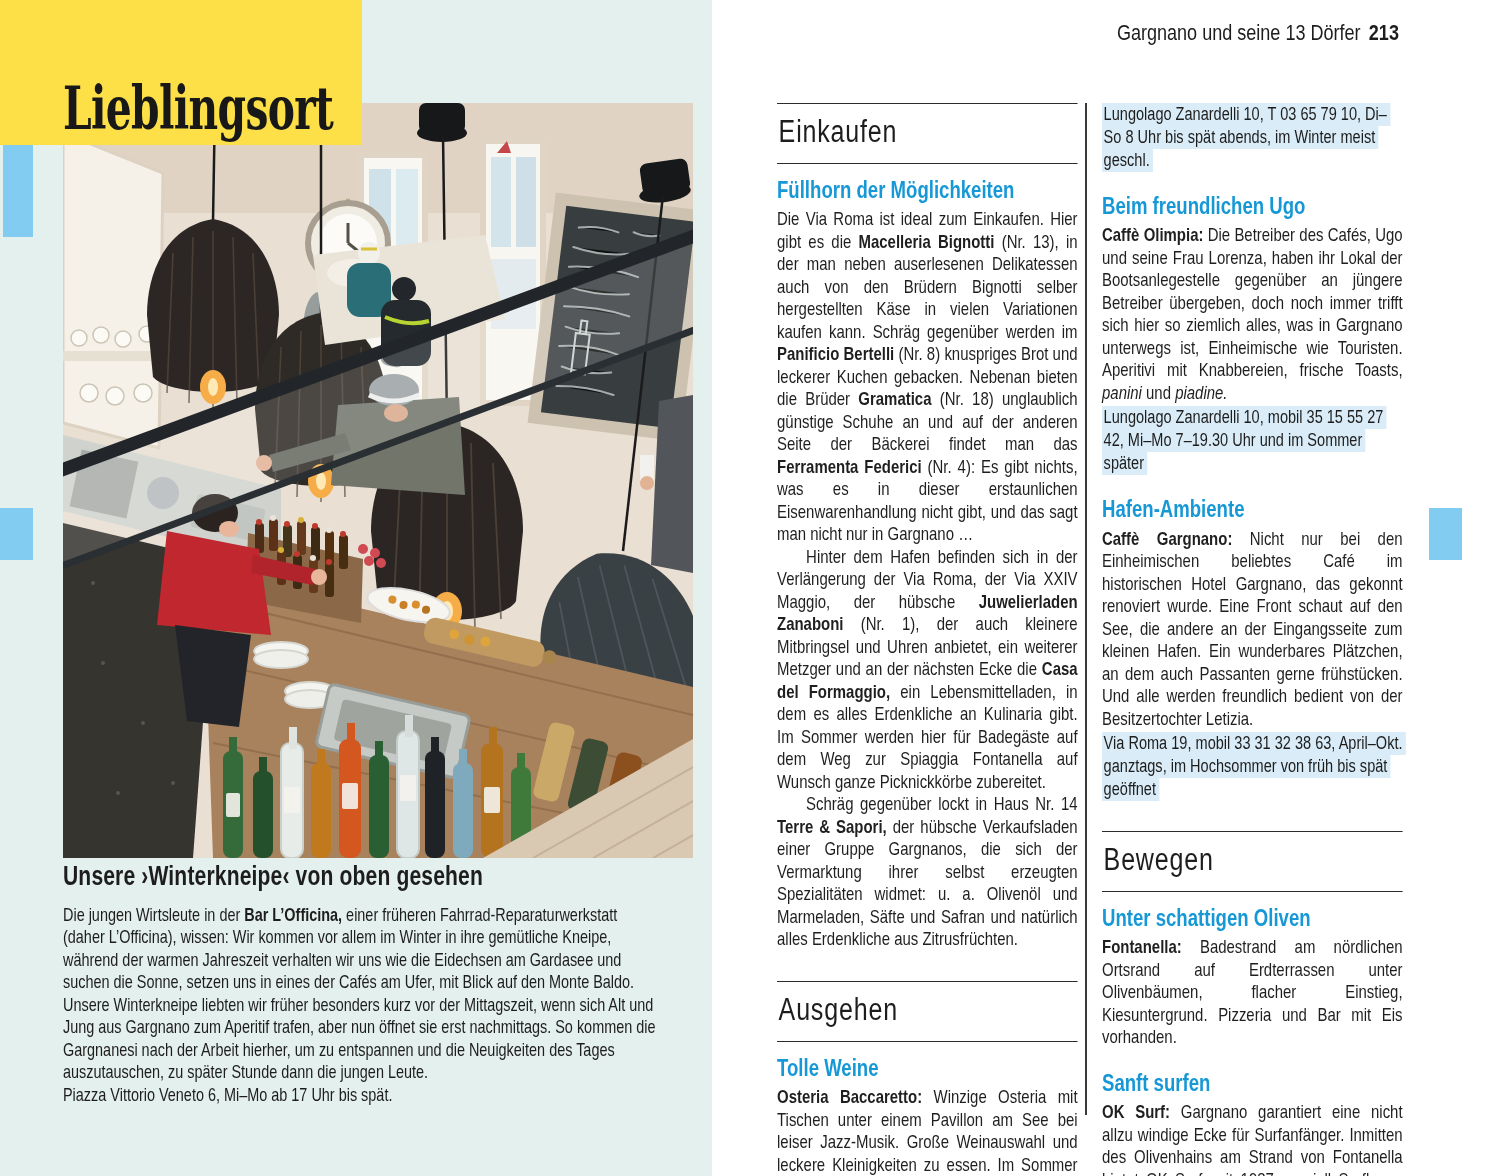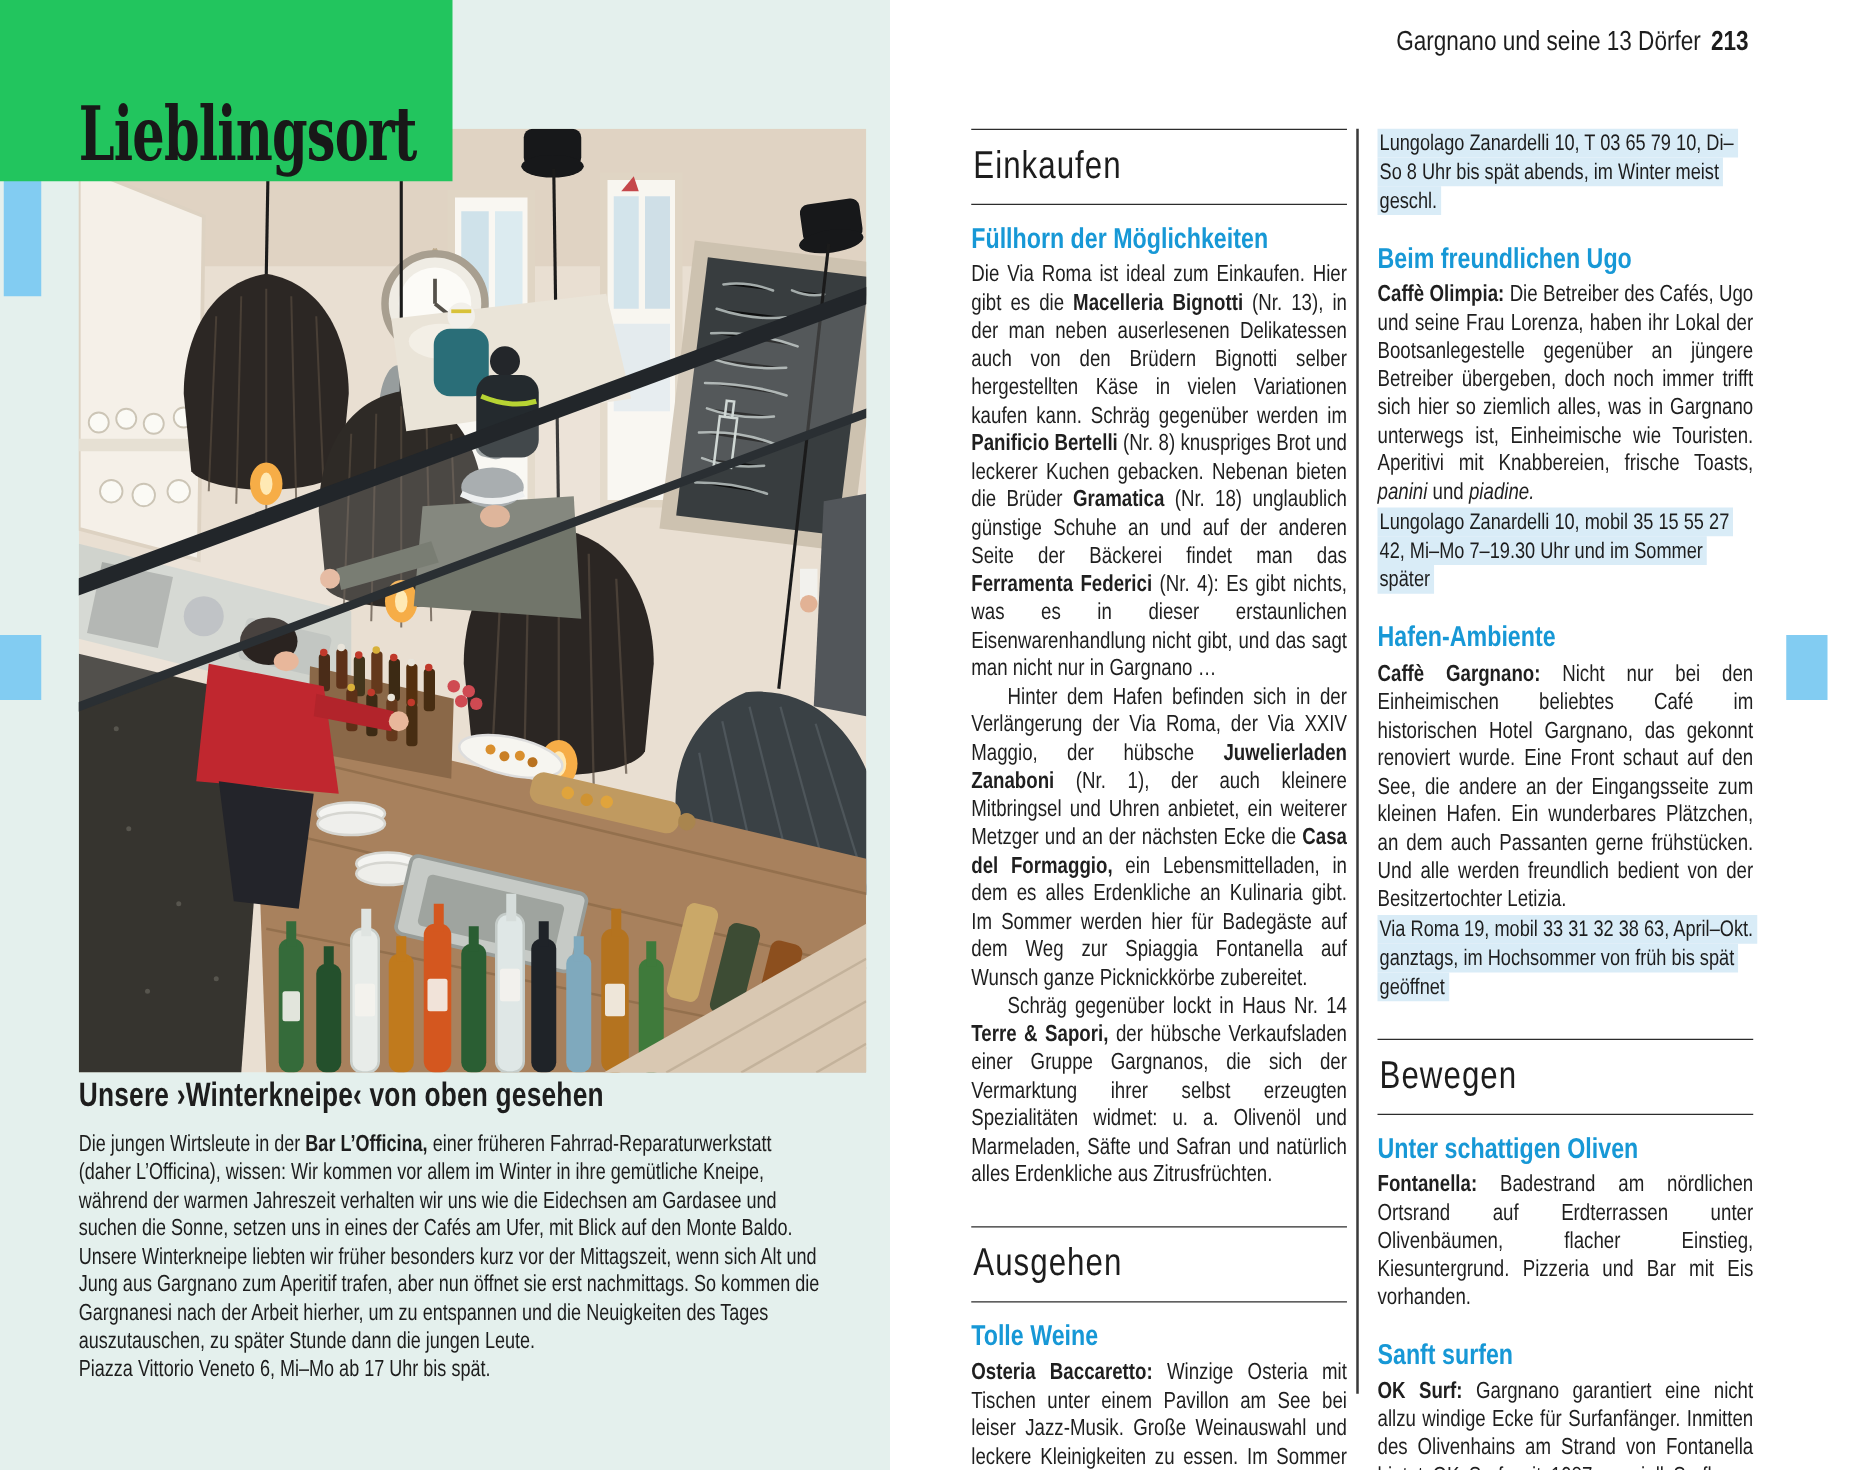--- a/index.html
+++ b/index.html
@@ -15,21 +15,21 @@
   .tab{position:absolute;background:#82ccf2;}
   .tab-top-left{left:3px;top:0;width:30px;height:237px;}
   .tab-left{left:0;top:508px;width:33px;height:52px;}
   .tab-right{left:717px;top:508px;width:33px;height:52px;}
 
   
   .folio{position:absolute;font-size:22px;font-weight:bold;letter-spacing:.5px;}
   .folio-left{left:63px;top:20px;}
   .photo-wrap{position:absolute;left:63px;top:103px;width:630px;height:755px;z-index:1;}
   .photo-wrap svg{display:block;width:100%;height:100%;}
-  .kicker-box{position:absolute;left:0;top:0;width:362px;height:145px;background:#22c55e;z-index:2;text-decoration:underline;}
+  .kicker-box{position:absolute;left:0;top:0;width:362px;height:145px;background:#fde047;z-index:2;text-decoration:underline;}
   .kicker{
     position:absolute;left:63px;top:78px;margin:0;
     font-family:"DejaVu Serif",serif;font-weight:bold;font-size:60px;line-height:1;
     letter-spacing:-1px;transform:scaleX(.68);transform-origin:0 0;white-space:nowrap;color:#181818;
   }
   .article{
     position:absolute;left:63px;top:862px;width:762px;
     transform:scaleX(.78);transform-origin:0 0;z-index:2;
   }
   .article h2{margin:0 0 12px 0;font-size:27px;line-height:1.1;letter-spacing:.2px;}

